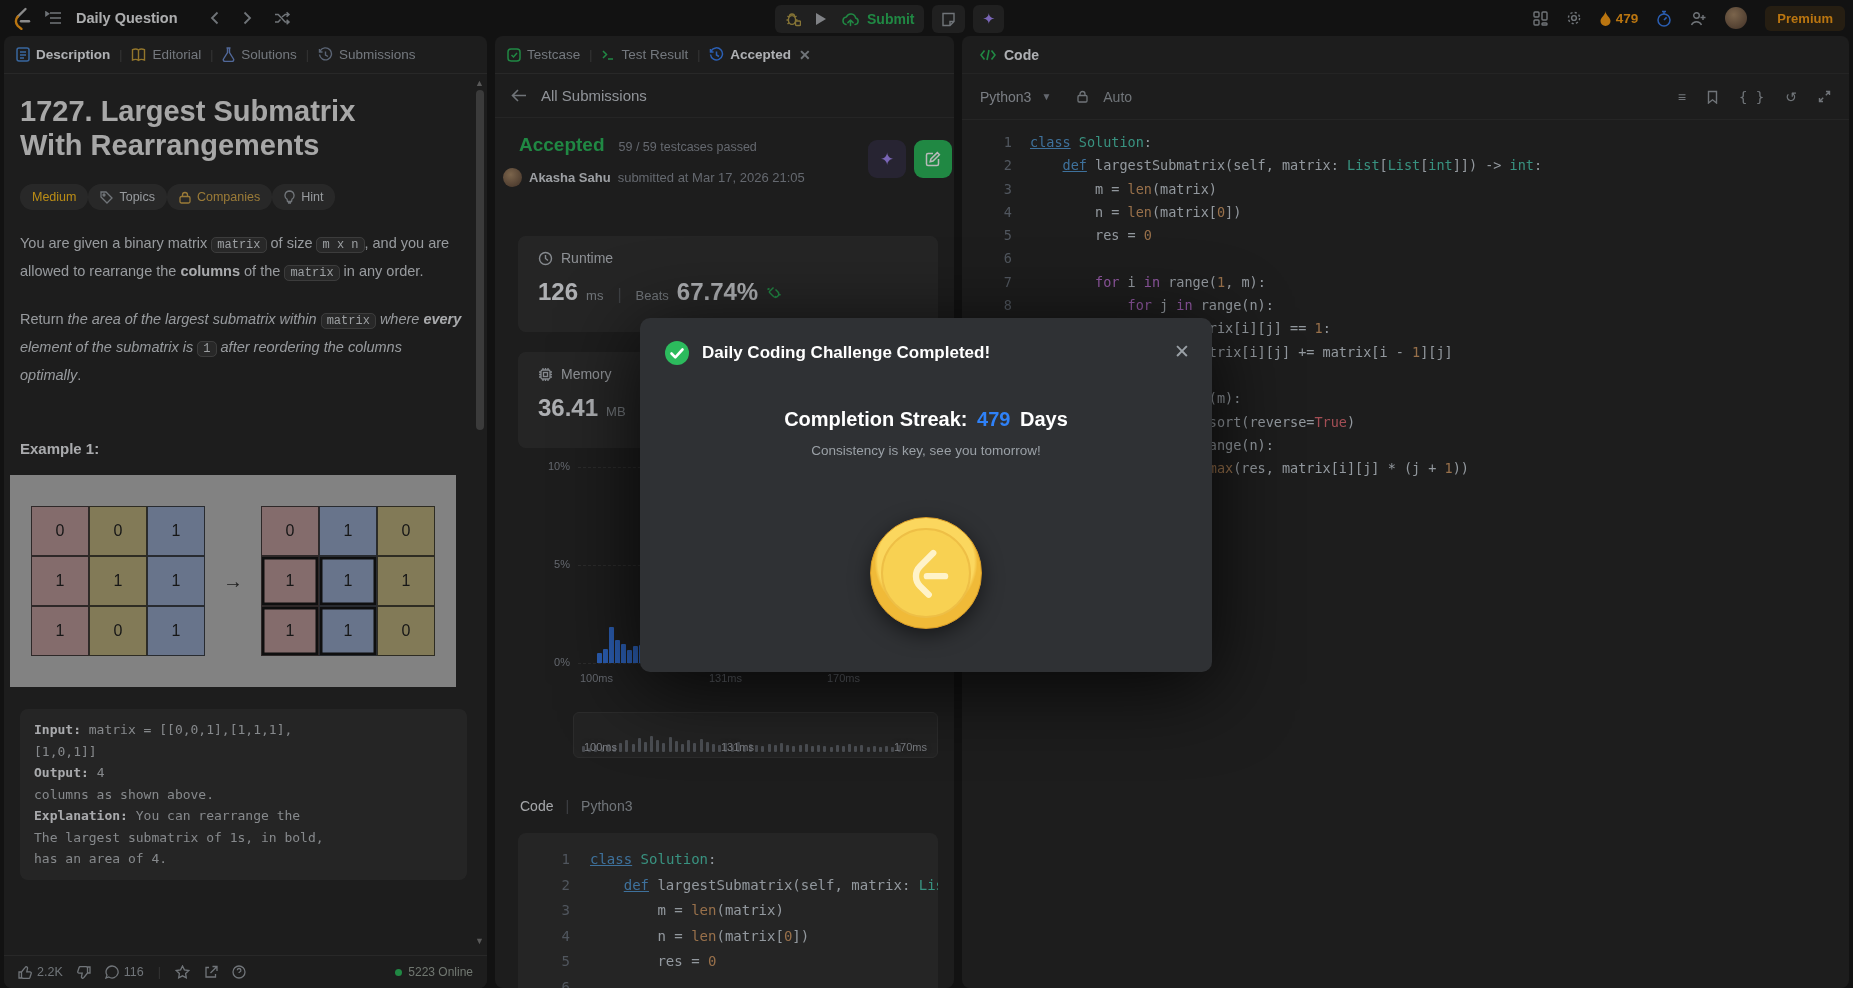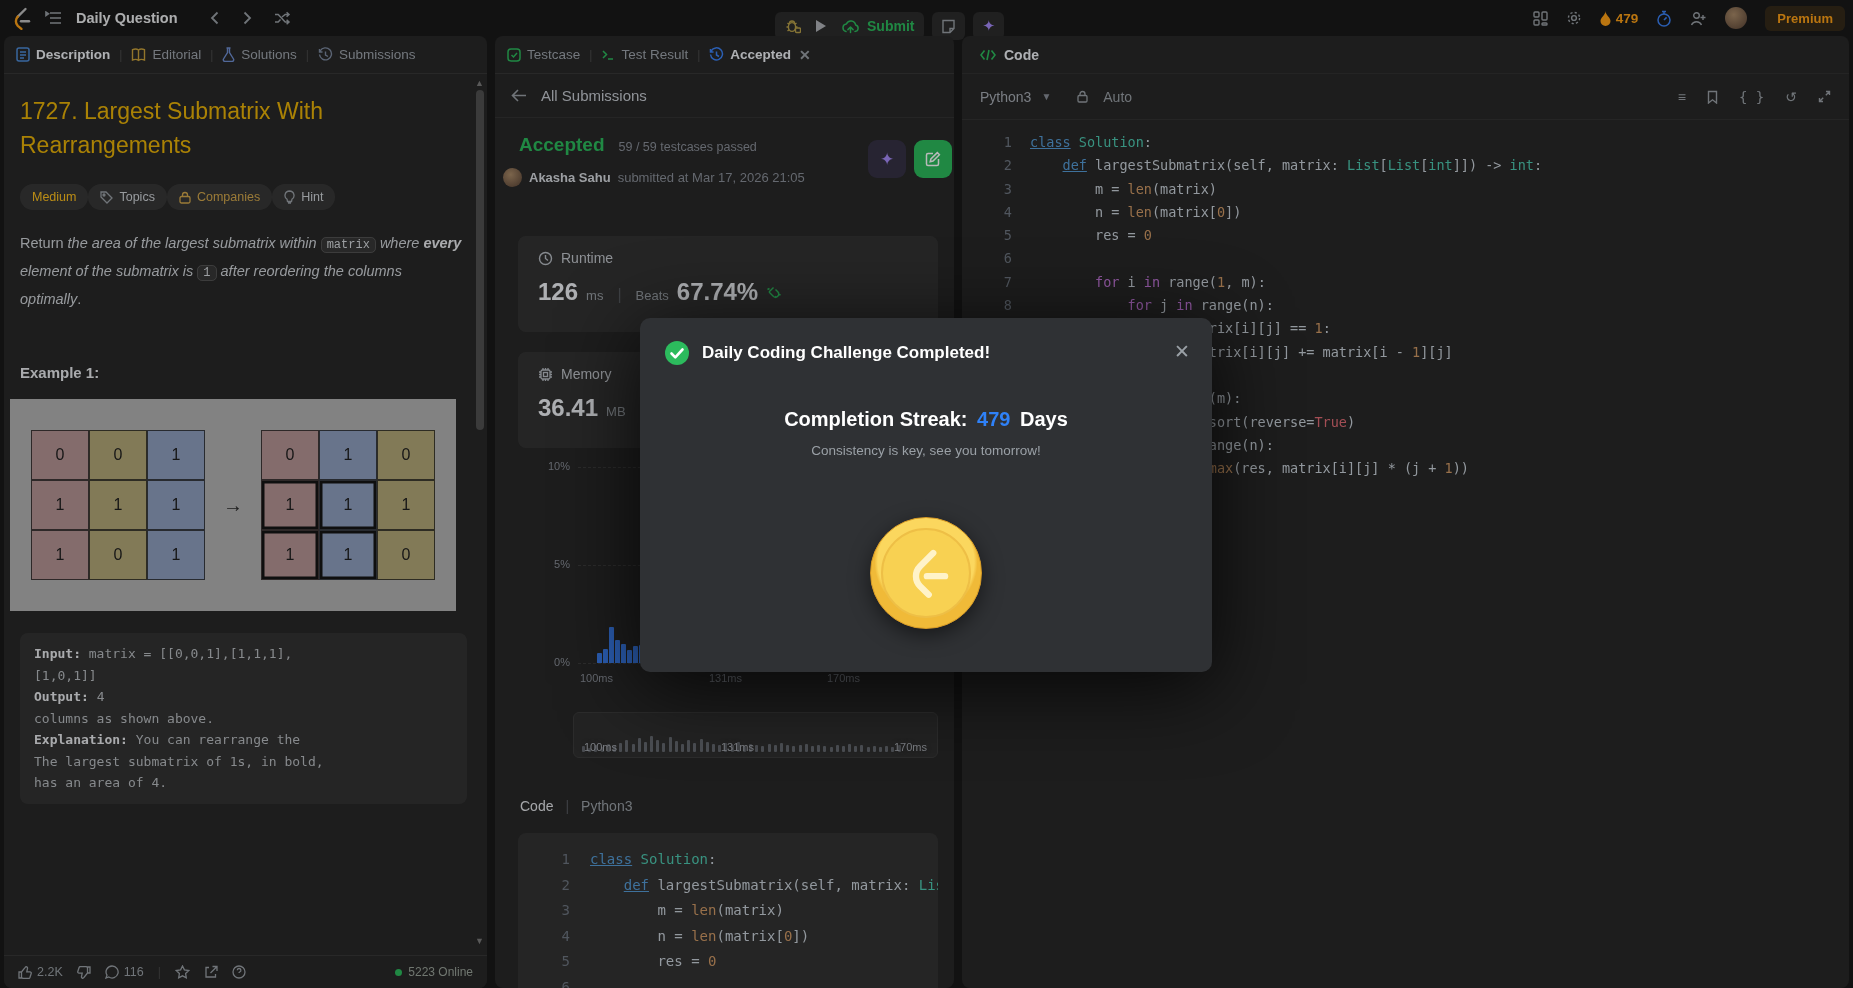--- a/index.html
+++ b/index.html
@@ -6,21 +6,21 @@
   *{box-sizing:border-box;}
   #app{position:relative;width:1853px;height:988px;background:#1a1a1a;overflow:hidden;
        font-family:"Liberation Sans",sans-serif;color:#cfd3d8;}
   svg{display:block;}
 
   
   #nav{position:absolute;top:0;left:0;width:100%;height:36px;display:flex;align-items:center;}
   .nav-left{position:absolute;left:10px;top:0;height:36px;display:flex;align-items:center;gap:14px;}
   .nav-title{font-size:14.5px;font-weight:700;color:#ecedef;}
   .nav-ic{color:#9aa0a6;display:flex;align-items:center;cursor:pointer;}
-  .nav-center{position:absolute;left:775px;top:12px;height:28px;display:flex;align-items:center;gap:8px;}
+  .nav-center{position:absolute;left:775px;top:5px;height:28px;display:flex;align-items:center;gap:8px;}
   .pill{background:#2c2c2c;border-radius:6px;height:28px;display:flex;align-items:center;padding:0 10px;gap:14px;}
   .submit-lbl{color:#2cbb5d;font-weight:700;font-size:14px;}
   .nav-right{position:absolute;right:8px;top:4px;height:28px;display:flex;align-items:center;gap:18px;}
   .coin{display:flex;align-items:center;gap:5px;color:#ffa116;font-size:13.5px;font-weight:700;}
   .premium-badge{background:rgba(255,161,22,.12);color:#ffa116;font-size:13px;font-weight:600;
     border-radius:6px;padding:5px 12px;}
   .avatar{width:22px;height:22px;border-radius:50%;background:radial-gradient(circle at 40% 35%,#a98a68,#5a4436);}
 
   
   .panel{position:absolute;top:36px;height:952px;background:#282828;border-radius:8px;overflow:hidden;}
@@ -29,21 +29,21 @@
   #rp{left:962px;width:887px;}
   .tabbar{height:38px;display:flex;align-items:center;padding:0 12px;gap:9px;
     border-bottom:1px solid rgba(255,255,255,.07);white-space:nowrap;overflow:hidden;}
   .tab{display:flex;align-items:center;gap:6px;font-size:13.5px;color:#9fa5ad;cursor:pointer;flex:0 0 auto;}
   .tab.active{color:#eff1f6;font-weight:700;}
   .tab-sep{color:#4b4b4b;font-size:12px;flex:0 0 auto;}
   .tab-close{color:#9aa0a6;font-size:14px;margin-left:2px;cursor:pointer;}
 
   
   .desc-body{position:absolute;top:38px;left:0;right:14px;bottom:33px;overflow:hidden;padding:0 6px 0 16px;}
-  .q-title{margin-top:20px;font-size:23px;line-height:34px;font-weight:400;color:#eab308;width:350px;}
+  .q-title{margin-top:20px;font-size:29px;line-height:34px;font-weight:700;color:#e5e5e5;width:350px;}
   .badges{display:flex;margin-top:22px;}
   .badge{background:rgba(255,255,255,.08);border-radius:14px;height:26px;display:flex;align-items:center;
     gap:6px;padding:0 12px;font-size:12.5px;color:#cfd3d8;cursor:pointer;}
   .badge.diff{color:#ffc01e;}
   .badge.comp{color:#d4a84c;}
   .para{margin-top:20px;font-size:14.5px;line-height:26px;color:#cfd3d8;}
   .chip{font-family:"Liberation Mono",monospace;font-size:12px;background:rgba(255,255,255,.07);
     border:1px solid rgba(255,255,255,.14);border-radius:5px;padding:0px 5px;color:#d6dade;font-style:normal;}
   .ex-label{margin-top:52px;font-size:15px;font-weight:700;color:#e8eaed;}
   .ex-img{margin:18px 0 0 -10px;width:446px;height:212px;background:#b2b2b2;display:flex;
@@ -298,20 +298,21 @@
             </svg>
           <span>Companies</span>
         </span>
         <span class="badge">
           <svg width="11" height="14" viewBox="0 0 11 14" stroke="#9aa0a6" stroke-width="1.3" fill="none">
               <path d="M5.5 1 a4.5 4.5 0 0 1 2.4 8.3 l-.4 2.2 h-4 l-.4-2.2 A4.5 4.5 0 0 1 5.5 1 Z M4 13 h3"></path>
             </svg>
           <span>Hint</span>
         </span>
       </div>
+      <div class="para" id="para1"><span>You are given a binary matrix </span><code class="chip">matrix</code><span> of size </span><code class="chip">m x n</code><span>, and you are allowed to rearrange the </span><b style="color: rgb(232, 234, 237);">columns</b><span> of the </span><code class="chip">matrix</code><span> in any order.</span></div>
       <div class="para em" id="para2"><span>Return </span><span style="font-style: italic;">the area of the largest submatrix within</span><span> </span><code class="chip">matrix</code><span> </span><span style="font-style: italic;">where </span><b style="font-style: italic; color: rgb(232, 234, 237);">every</b><span style="font-style: italic;"> element of the submatrix is</span><span> </span><code class="chip">1</code><span> </span><span style="font-style: italic;">after reordering the columns optimally</span><span>.</span></div>
       <div class="ex-label">Example 1:</div>
       <div class="ex-img">
         <div class="mx" id="mxL">
             <div class="cell" style="background: rgb(181, 148, 148);">0</div>
             <div class="cell" style="background: rgb(179, 168, 120);">0</div>
             <div class="cell" style="background: rgb(143, 160, 191);">1</div>
             <div class="cell" style="background: rgb(181, 148, 148);">1</div>
             <div class="cell" style="background: rgb(179, 168, 120);">1</div>
             <div class="cell" style="background: rgb(143, 160, 191);">1</div>

